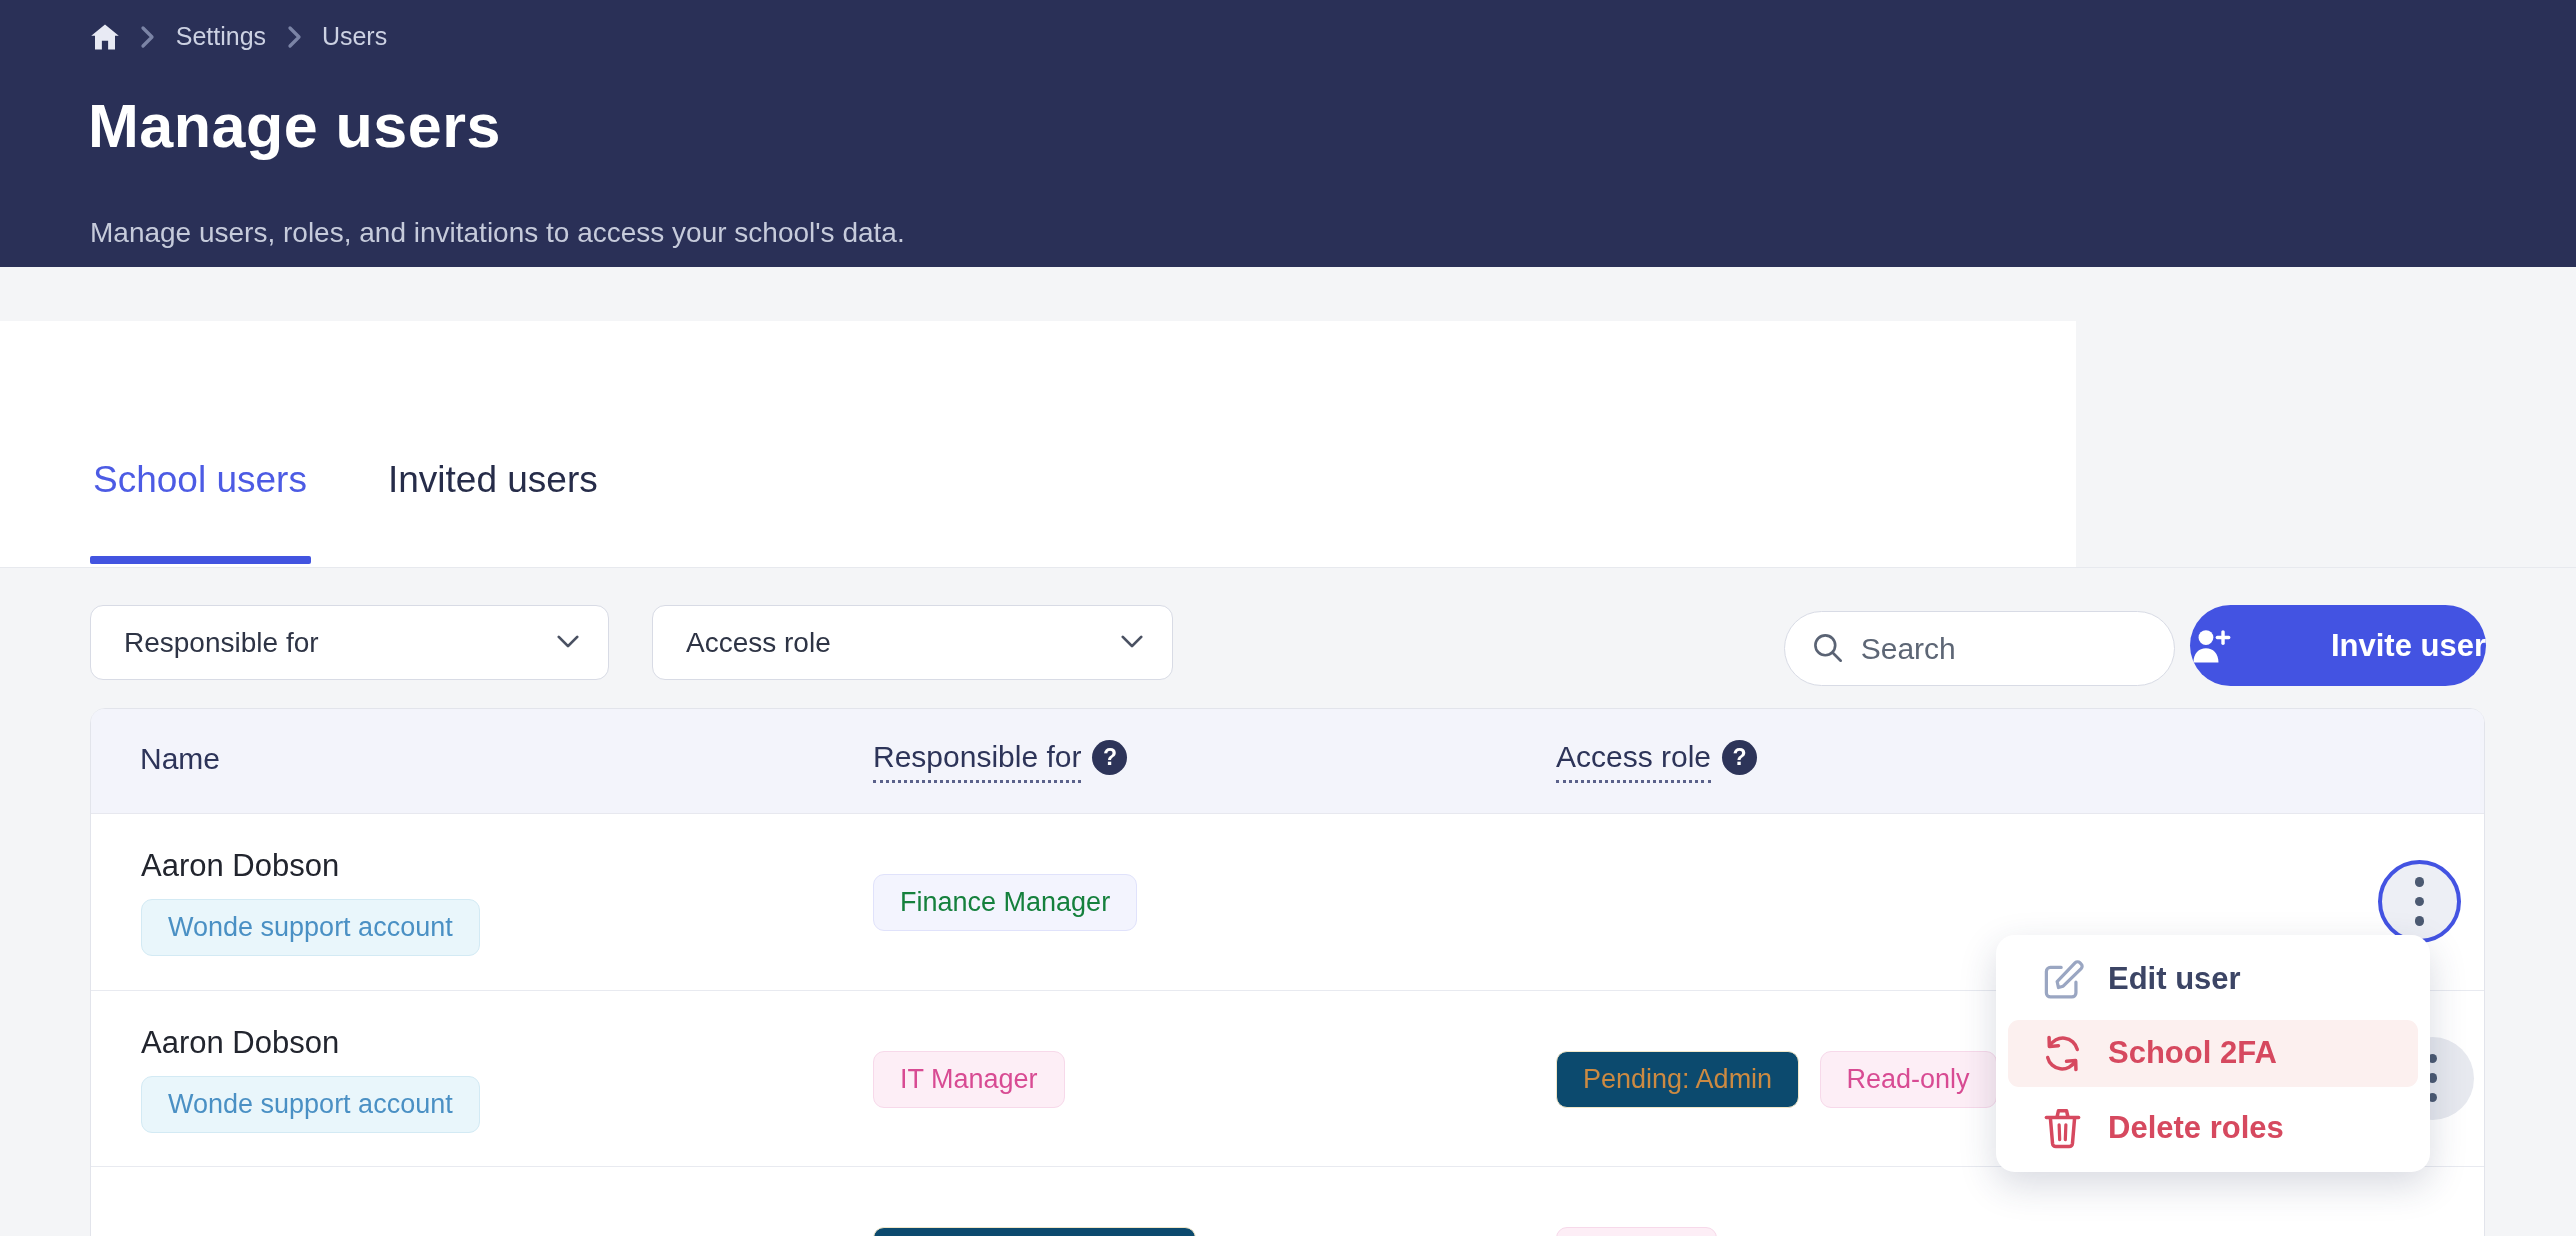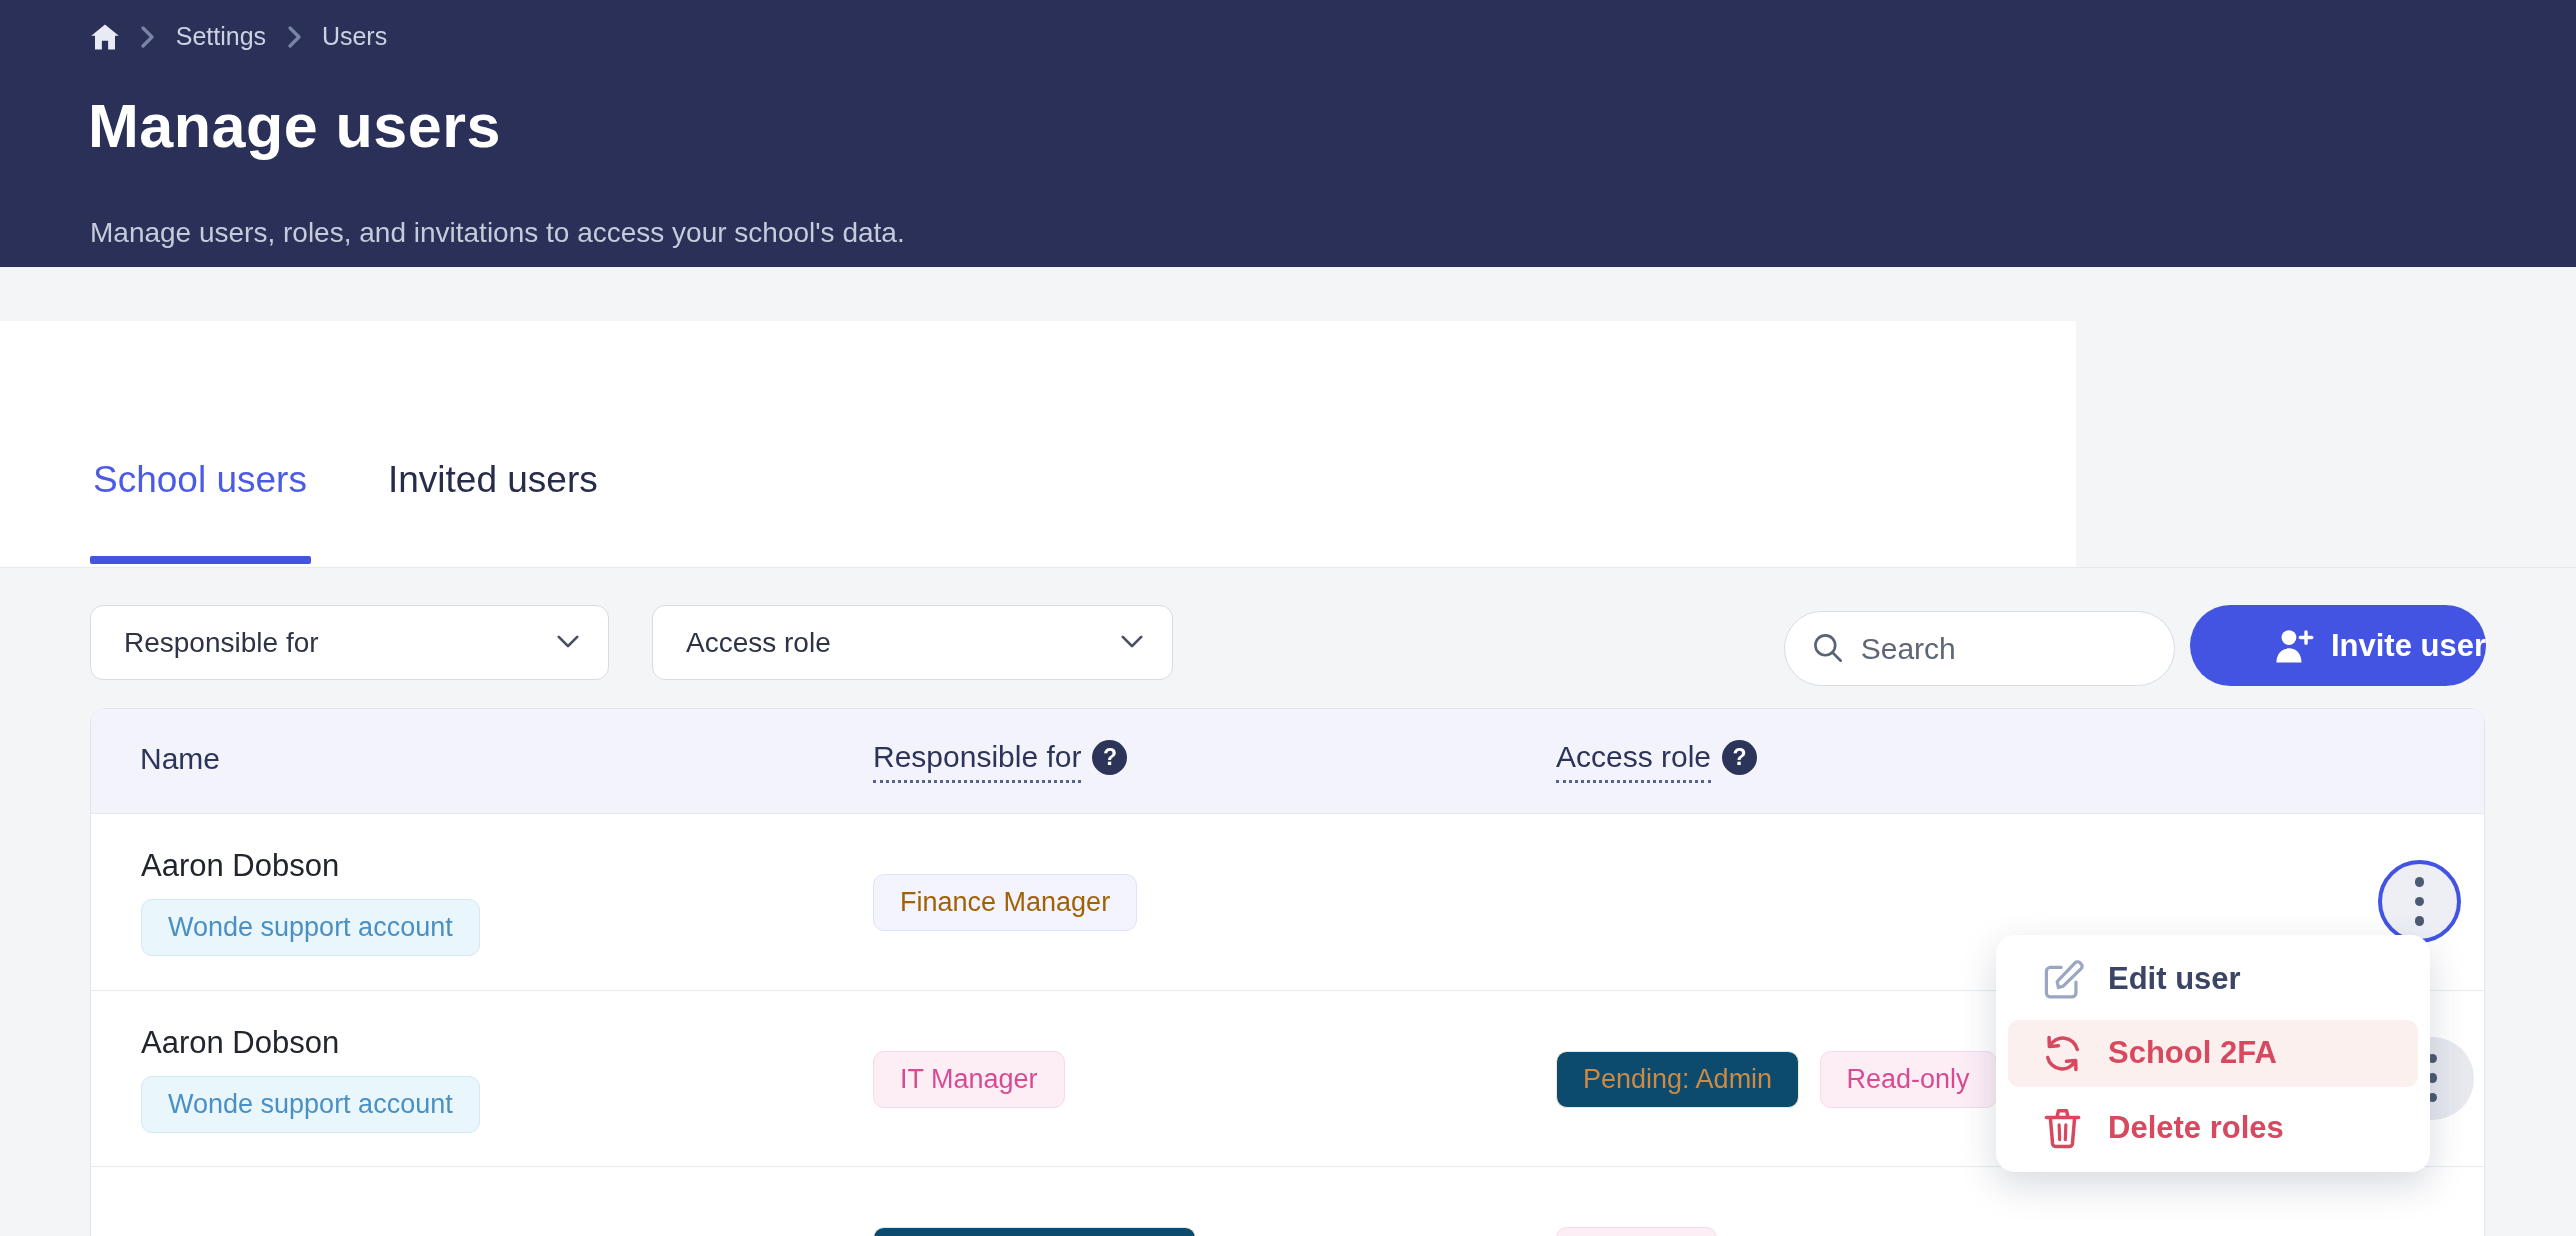--- a/index.html
+++ b/index.html
@@ -22,39 +22,39 @@
   .tab-underline { position:absolute; left:90px; bottom:3.7px; width:221px; height:8.3px; background:#4254e0; border-radius:1.9px; }
 
   
   .content { position:absolute; top:567px; left:0; width:2576px; height:670px; background:#f4f5f7; border-top:0.9px solid #e7e9ee; }
 
   .dropdown { position:absolute; top:37px; height:75px; background:#fff; border:1.9px solid #d8dbe5; border-radius:13px; display:flex; align-items:center; justify-content:space-between; padding:0 28px 0 33px; cursor:pointer; }
   .dropdown-label { font-size:28px; color:#2e3445; }
   .search-box { position:absolute; top:43px; left:1784px; width:391px; height:75px; background:#fff; border:1.9px solid #d8dbe5; border-radius:39px; display:flex; align-items:center; padding:0 22px 0 26px; }
   .search-box input { border:none; outline:none; font-size:30px; color:#2e3445; width:278px; margin-left:16.7px; font-family:"Liberation Sans", sans-serif; background:transparent; }
   .search-box input::placeholder { color:#5d6675; opacity:1; }
-  .invite-btn { position:absolute; top:37px; left:2190px; width:296px; height:81px; background:#4353e2; border:none; border-radius:41px; display:flex; align-items:center; justify-content:flex-end; gap:16.7px; cursor:pointer; }
+  .invite-btn { position:absolute; top:37px; left:2190px; width:296px; height:81px; background:#4353e2; border:none; border-radius:41px; display:flex; align-items:center; justify-content:space-between; gap:16.7px; cursor:pointer; }
   .invite-btn span { color:#ffffff; font-size:31px; font-weight:700; }
 
   
   .table { position:absolute; top:140px; left:90px; width:2395px; height:649px; background:#ffffff; border:1.9px solid #e2e4eb; border-radius:15px 15px 0 0; overflow:visible; }
   .thead { position:relative; height:105px; background:#f3f4fb; border-bottom:1.9px solid #e7e8ef; border-radius:13px 13px 0 0; }
   .th { position:absolute; top:0; height:105px; display:flex; align-items:center; font-size:30px; color:#2d3459; }
   .th .th-text { padding-bottom:5.6px; }
   .th.underlined .th-text { border-bottom:3.7px dotted #5a618a; }
   .help-dot { width:35px; height:35px; border-radius:50%; background:#2d3459; color:#fff; font-size:23px; font-weight:700; display:flex; align-items:center; justify-content:center; margin-left:11px; margin-top:-7.4px; }
   .trow { position:relative; height:176px; }
   .trow + .trow { border-top:1.9px solid #e8eaf0; }
   .name-cell { position:absolute; left:50px; top:0; height:176px; display:flex; flex-direction:column; justify-content:center; align-items:flex-start; gap:15px; }
   .user-name { font-size:31px; color:#22252e; }
   .cell-resp { position:absolute; left:782px; top:0; height:176px; display:flex; align-items:center; gap:20.4px; }
   .cell-role { position:absolute; left:1465px; top:0; height:176px; display:flex; align-items:center; gap:20.4px; }
   .badge { display:inline-flex; align-items:center; height:57px; padding:0 26px; border-radius:11px; font-size:27px; white-space:nowrap; border:1.9px solid transparent; }
   .badge.cyan   { background:#e9f6fb; border-color:#d3eaf4; color:#4a90c4; }
-  .badge.indigo { background:#f3f4fe; border-color:#e0e2fb; color:#a16207; }
+  .badge.indigo { background:#f3f4fe; border-color:#e0e2fb; color:#15803d; }
   .badge.green  { background:#ecf8f2; border-color:#d9efe3; color:#41a06a; }
   .badge.pink   { background:#fdeef6; border-color:#f7d9ea; color:#d84b93; }
   .badge.amber  { background:#0c4a6e; border-color:#f2e7c8; color:#cc8a42; }
 
   .dots-btn { position:absolute; left:2287px; top:50%; margin-top:-42px; width:83px; height:83px; border-radius:50%; background:#edeff5; border:4.6px solid #4353e2; display:flex; flex-direction:column; align-items:center; justify-content:center; gap:10.2px; cursor:pointer; }
   .dots-btn .dot { width:9.3px; height:9.3px; border-radius:50%; background:#4c5a72; }
   .dots-btn.plain { border:none; background:#e7e9ef; z-index:1; }
 
   
   .menu { position:absolute; left:1996px; top:935px; width:434px; height:237px; background:#ffffff; border-radius:18.5px; box-shadow:0 13px 37px rgba(40,50,90,0.18); z-index:10; padding:11px 12px; display:flex; flex-direction:column;gap:8px; }

